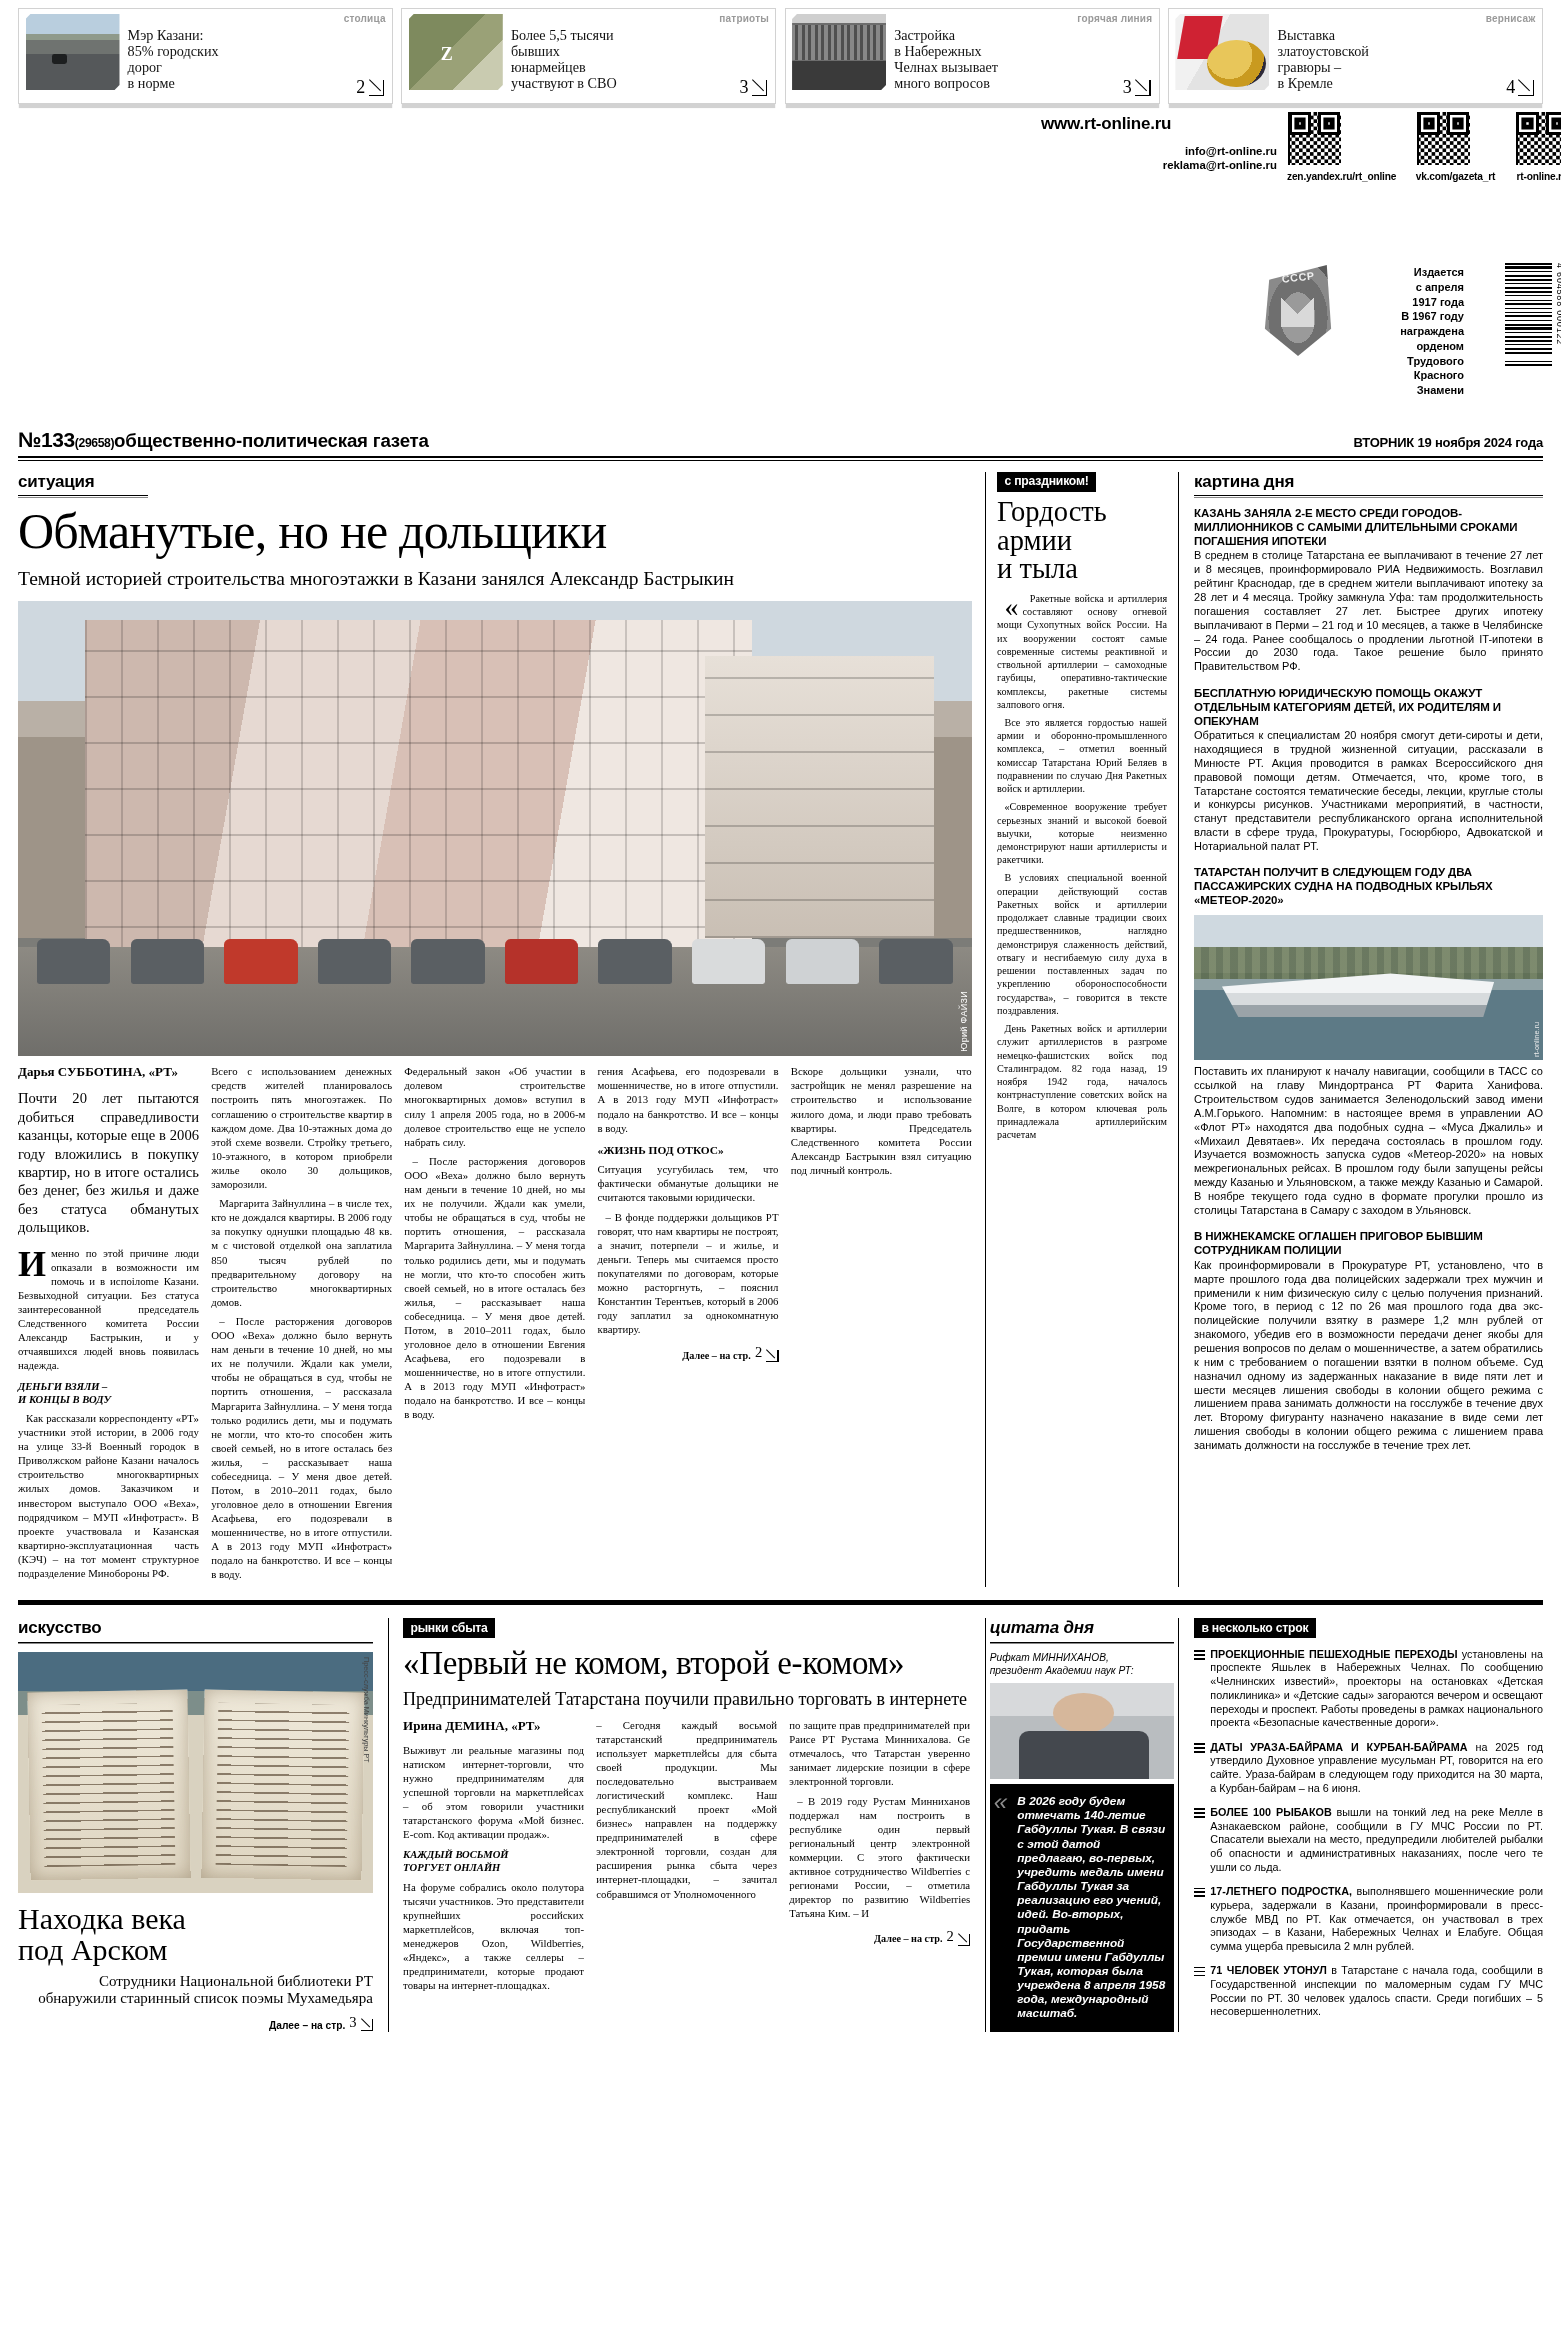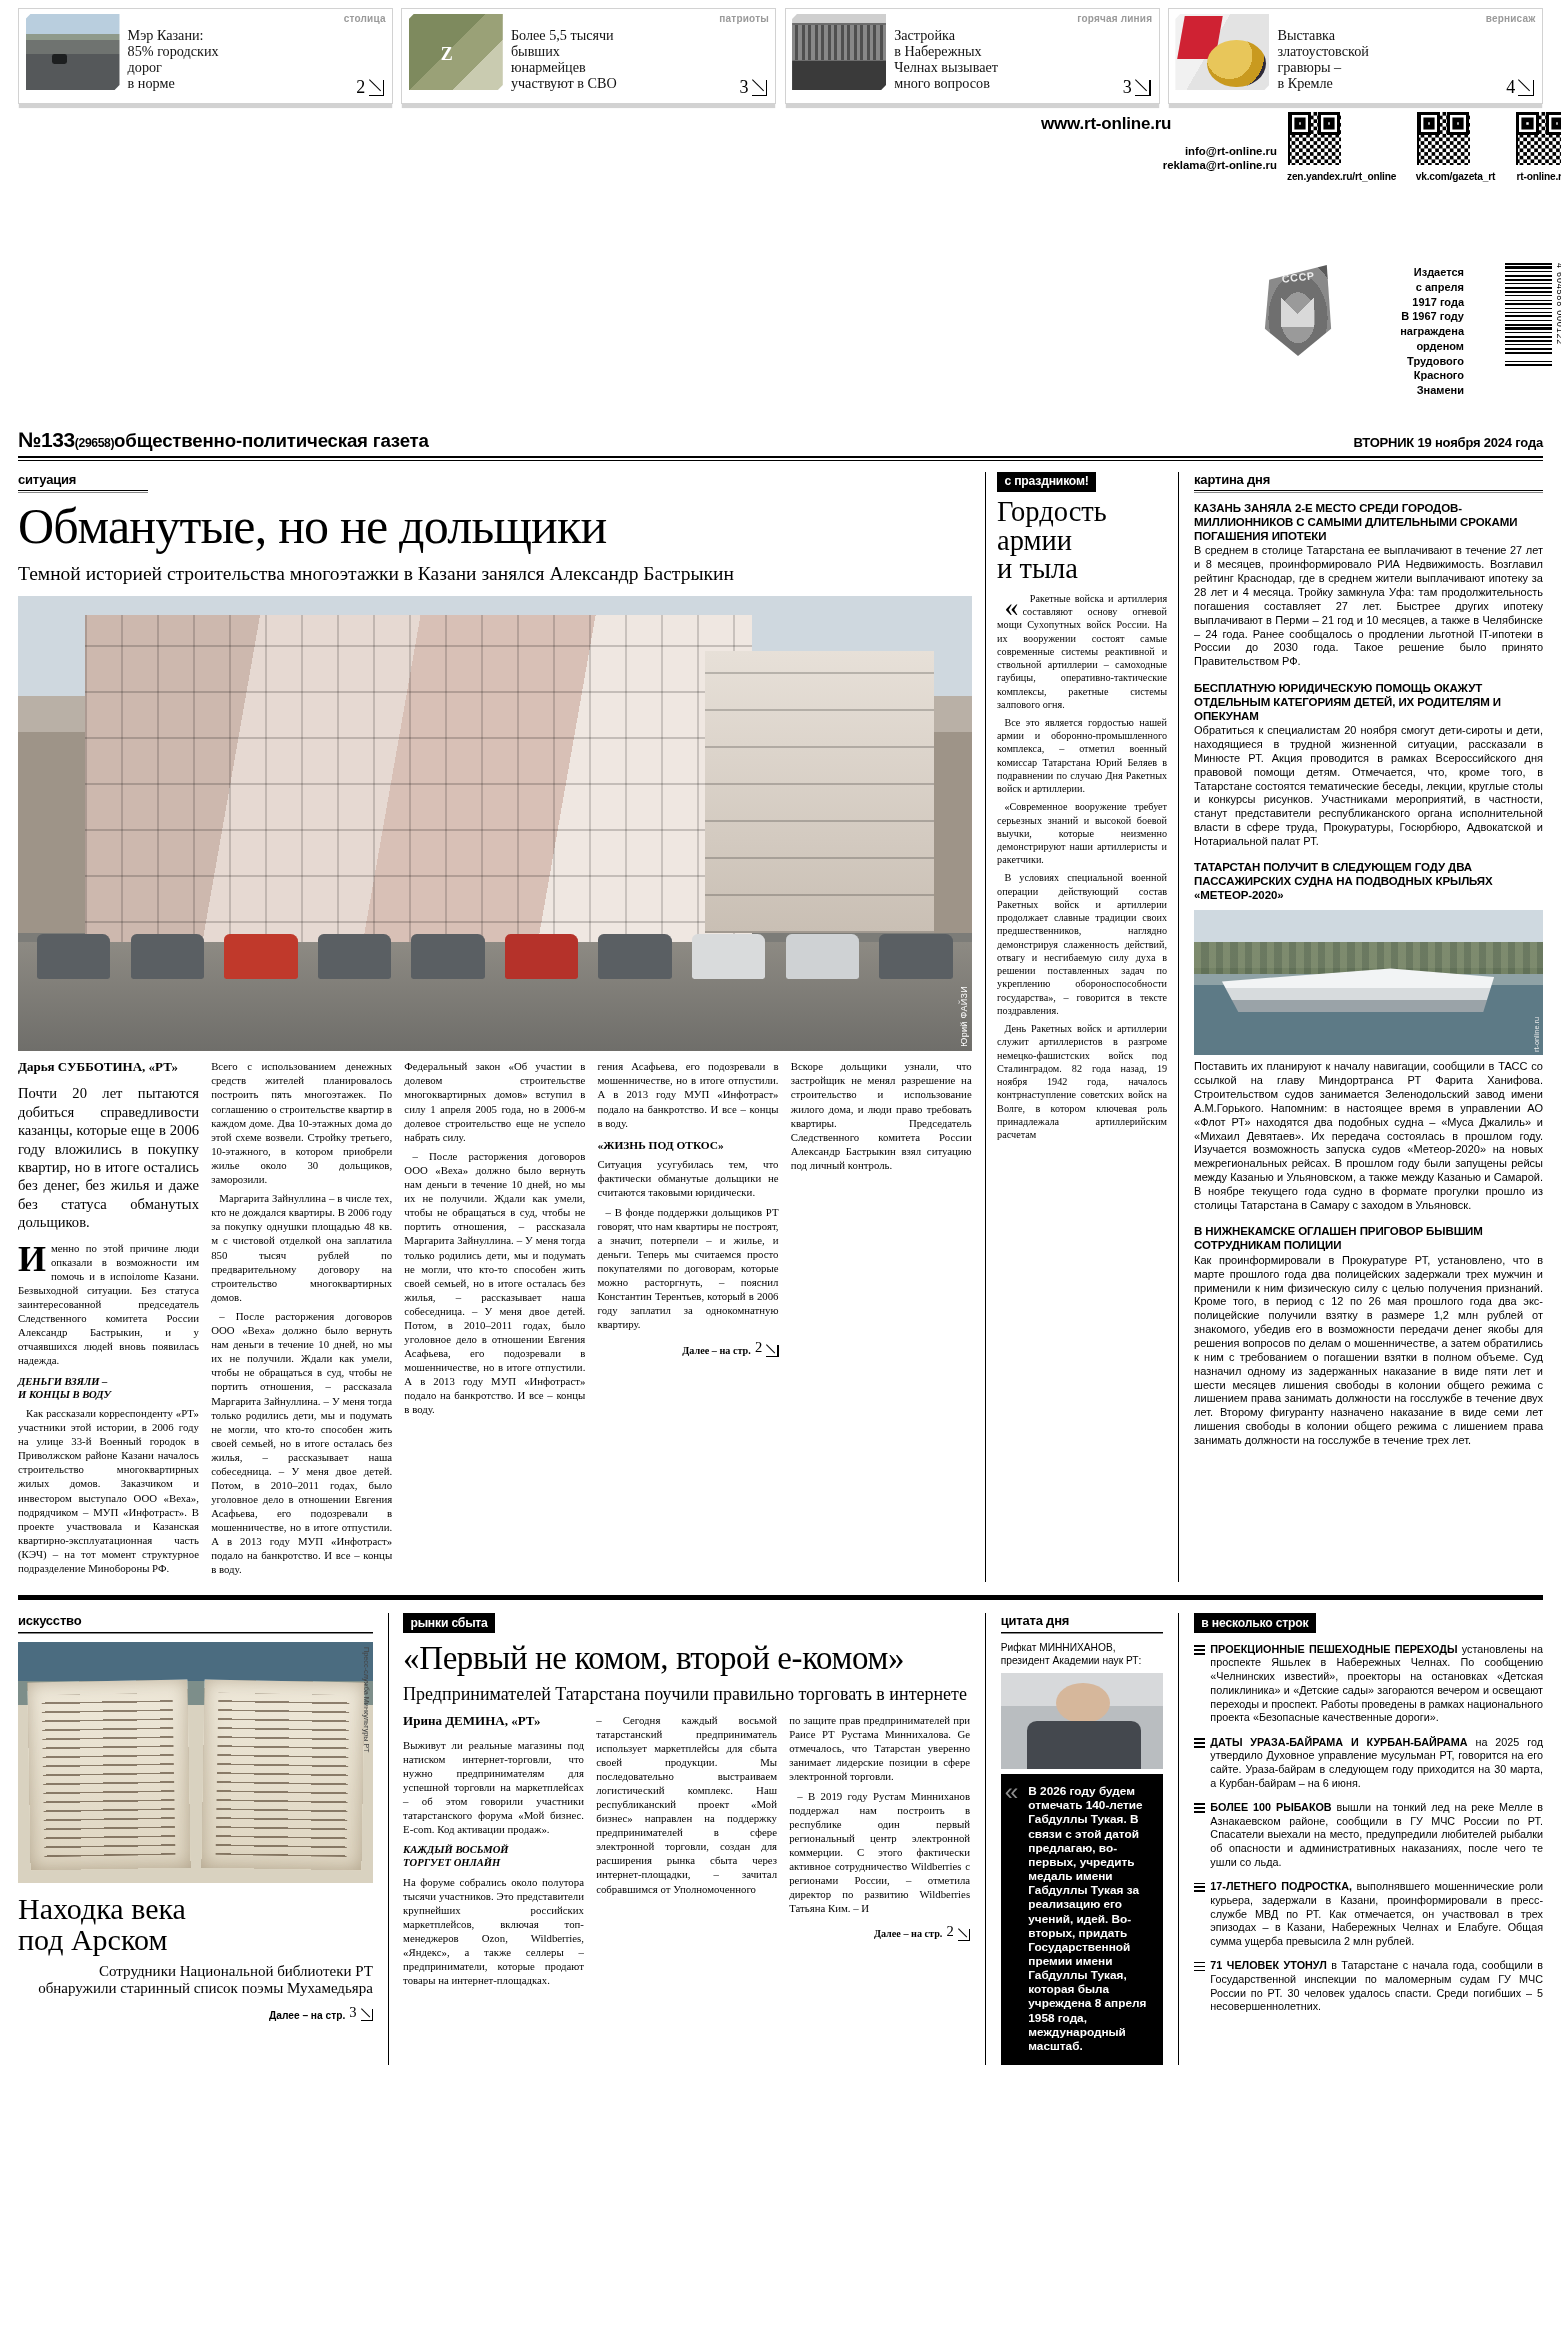--- a/index.html
+++ b/index.html
@@ -125,21 +125,21 @@
   .issue-kind { flex:1; text-align:left; font-size:18.7px; font-weight:700; letter-spacing:-0.2px; }
   .issue-date { font-size:13px; font-weight:700; letter-spacing:-0.2px; }
   .rule-thick { border-top:2.4px solid #000; border-bottom:0.8px solid #000; height:4.1px; margin-top:4.9px; }
 
   
   .main { display:flex; gap:0; margin-top:11.4px; }
   .col-left { width:968px; padding-right:13px; }
   .col-mid { width:195px; padding:0 11.4px; border-left:0.8px solid #000; border-right:0.8px solid #000; }
   .col-right { width:364px; padding-left:14.6px; }
 
-  .rubric { font-size:13px; font-weight:700; letter-spacing:-0.2px; }
+  .rubric { font-size:17px; font-weight:700; letter-spacing:-0.2px; }
   .rubric-rule { border-top:1.6px solid #000; border-bottom:0.8px solid #888; height:2.4px; width:130px; margin:3.3px 0 8.1px 0; }
   .rubric-rule.wide { width:100%; }
   .rubric-black {
     display:inline-block; background:#000; color:#fff; font-size:12.2px; font-weight:700;
     padding:2.4px 7.3px 3.3px 7.3px; letter-spacing:-0.2px;
   }
 
   .headline {
     font-family:"Liberation Serif", serif; font-size:50px; line-height:1.02; letter-spacing:-0.8px;
     margin:6.5px 0 9.8px 0;
@@ -213,21 +213,21 @@
   }
   .news-photo .trees { position:absolute; left:0; top:22%; width:100%; height:22%;
     background:repeating-linear-gradient(90deg,#6f7d5a 0 7.3px,#59684a 7.3px 14.6px); opacity:.85;}
   .news-photo-credit { position:absolute; right:1.6px; bottom:3.3px; writing-mode:vertical-rl; transform:rotate(180deg); color:#eee; font-size:7.3px; }
 
   
   .rule-bottom { border-top:4.1px solid #000; border-bottom:0.8px solid #000; height:5.7px; margin-top:13px; }
   .bottom { display:flex; margin-top:13px; }
   .b-col1 { width:370px; padding-right:14.6px; }
   .b-col2 { width:598px; padding:0 14.6px; border-left:0.8px solid #000; }
-  .b-col3 { width:195px; padding:0 15px; border-left:0.8px solid #000; border-right:0.8px solid #000; }
+  .b-col3 { width:195px; padding:0 4px; border-left:0.8px solid #000; border-right:0.8px solid #000;font-style:italic; }
   .b-col4 { width:364px; padding-left:14.6px; }
 
   .book-photo {
     width:100%; height:241px; margin:6.5px 0 11.4px 0; position:relative; overflow:hidden;
     background:linear-gradient(#4b6c80 0 16%, #7d8e8a 16% 26%, #d9d2c0 26% 100%);
   }
   .book-photo .pg { position:absolute; top:16%; width:45%; height:78%;
     background:linear-gradient(#efe9da,#ded5c1);
     box-shadow:inset 0 0 18px rgba(120,100,70,.45); }
   .book-photo .pg.l { left:3%; transform:rotate(-1deg); }

